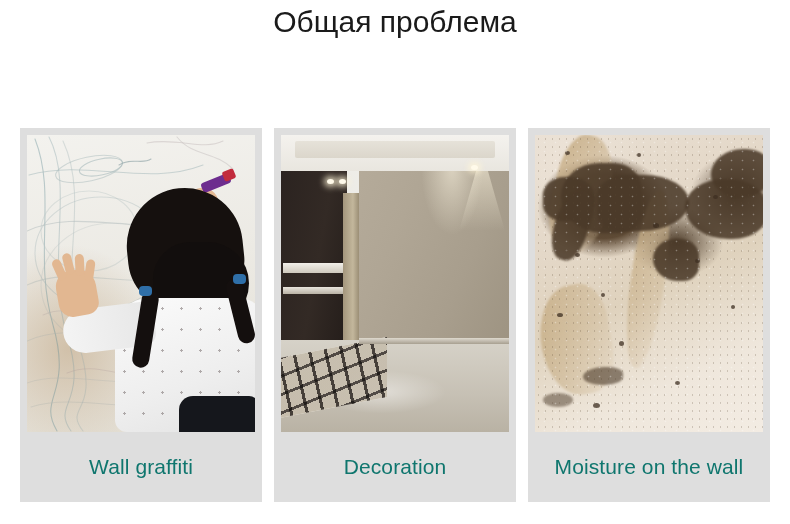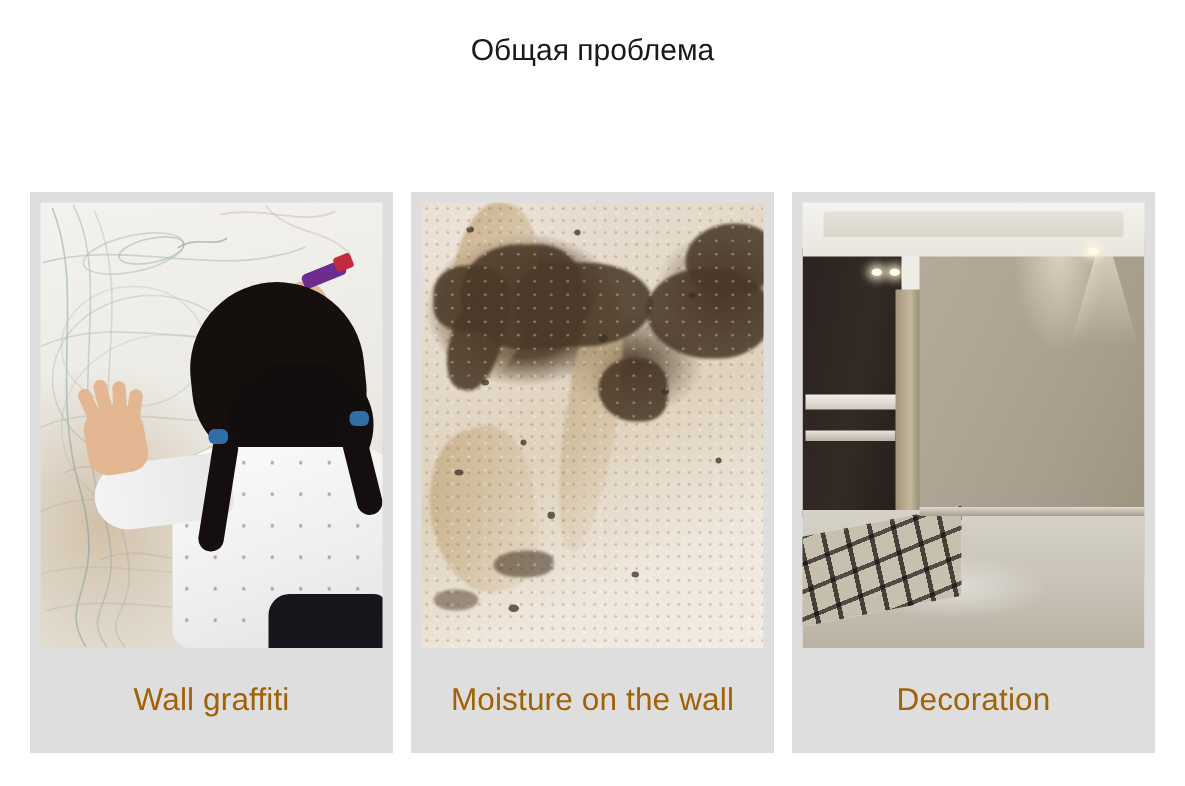--- a/index.html
+++ b/index.html
@@ -34,23 +34,23 @@
     margin: 0;
     padding-top: 13px;
     font-size: 41px;
     line-height: 46px;
     font-weight: bold;
     letter-spacing: -0.4px;
     color: #111111;
     font-family: "Liberation Sans", sans-serif;
   }
   .title-sub {
-    margin: 16px;
+    margin: 4px;
     padding-top: 1px;
-    font-size: 20px;
+    font-size: 30px;
     line-height: 34px;
     font-weight: normal;
     color: #1a1a1a;
     font-family: "Liberation Sans", sans-serif;
   }
 
   
   .cards-row {
     position: absolute;
     left: 20px;
@@ -76,21 +76,21 @@
     overflow: hidden;
     position: relative;
     background: #cfcfcf;
   }
   .card-caption {
     flex: 1;
     display: flex;
     align-items: center;
     justify-content: center;
     font-size: 21px;
-    color: #a16207;
+    color: #0f766e;
     letter-spacing: 0.1px;
     white-space: nowrap;
     font-family: "Liberation Sans", sans-serif;
   }
 
   
   .photo-graffiti {
     background:
       radial-gradient(ellipse 60% 50% at 18% 72%, rgba(205,186,160,0.85) 0%, rgba(205,186,160,0) 70%),
       linear-gradient(170deg, #f3f2ee 0%, #eceae4 45%, #e2ddd2 100%);
@@ -430,54 +430,20 @@
           <div class="pigtail right"></div>
           <div class="tie left"></div>
           <div class="tie right"></div>
           <div class="pants"></div>
         </div>
       </div>
       <div class="card-caption">Wall graffiti</div>
     </div>
 
     <div class="card">
-      <div class="card-photo photo-moisture">
-        <div class="plaster-crack" style="left:18px; top:0px;   width:58px;  height:120px; border-radius:40% 60% 50% 50%; transform:rotate(14deg);"></div>
-        <div class="plaster-crack" style="left:96px; top:54px;  width:34px;  height:180px; border-radius:50%; transform:rotate(8deg);"></div>
-        <div class="plaster-crack" style="left:6px;  top:150px; width:70px;  height:110px; border-radius:60% 40% 45% 55%; transform:rotate(-10deg);"></div>
-
-        <div class="mold-blob" style="left:26px;  top:28px;  width:80px; height:70px;  border-radius:58% 42% 36% 64%;"></div>
-        <div class="mold-blob" style="left:62px;  top:40px;  width:92px; height:56px;  border-radius:42% 58% 62% 38%;"></div>
-        <div class="mold-blob" style="left:8px;   top:42px;  width:52px; height:44px;  border-radius:46% 54% 58% 42%;"></div>
-        <div class="mold-blob" style="left:150px; top:44px;  width:82px; height:60px;  border-radius:50% 50% 44% 56%;"></div>
-        <div class="mold-blob" style="left:176px; top:14px;  width:60px; height:48px;  border-radius:56% 44% 50% 50%;"></div>
-        <div class="mold-blob" style="left:118px; top:104px; width:46px; height:42px;  border-radius:54% 46% 40% 60%;"></div>
-        <div class="mold-blob" style="left:20px;  top:54px;  width:34px; height:72px;  border-radius:60% 40% 46% 54%; transform:rotate(18deg);"></div>
-        <div class="mold-blob" style="left:48px;  top:232px; width:40px; height:18px;  border-radius:60% 40% 50% 50%; opacity:.6;"></div>
-        <div class="mold-blob" style="left:8px;   top:258px; width:30px; height:14px;  border-radius:50%; opacity:.5;"></div>
-
-        <span class="mold-speck" style="left:30px;  top:16px;  width:5px;  height:4px;"></span>
-        <span class="mold-speck" style="left:102px; top:18px;  width:4px;  height:4px;"></span>
-        <span class="mold-speck" style="left:118px; top:88px;  width:6px;  height:5px;"></span>
-        <span class="mold-speck" style="left:40px;  top:118px; width:5px;  height:4px;"></span>
-        <span class="mold-speck" style="left:66px;  top:158px; width:4px;  height:4px;"></span>
-        <span class="mold-speck" style="left:22px;  top:178px; width:6px;  height:4px;"></span>
-        <span class="mold-speck" style="left:84px;  top:206px; width:5px;  height:5px;"></span>
-        <span class="mold-speck" style="left:160px; top:124px; width:5px;  height:4px;"></span>
-        <span class="mold-speck" style="left:196px; top:170px; width:4px;  height:4px;"></span>
-        <span class="mold-speck" style="left:140px; top:246px; width:5px;  height:4px;"></span>
-        <span class="mold-speck" style="left:58px;  top:268px; width:7px;  height:5px;"></span>
-        <span class="mold-speck" style="left:178px; top:60px;  width:5px;  height:4px;"></span>
-
-        <div class="grain"></div>
-      </div>
-      <div class="card-caption">Moisture on the wall</div>
-    </div>
-
-    <div class="card">
       <div class="card-photo photo-interior">
         <div class="wall-dark"></div>
         <div class="dark-shelf"></div>
         <div class="dark-shelf2"></div>
         <div class="door-frame"></div>
         <div class="wall-main"></div>
         <div class="light-cone"></div>
         <div class="wall-glow"></div>
         <div class="ceiling">
           <div class="ceiling-recess"></div>
@@ -487,14 +453,48 @@
         <span class="downlight" style="left:190px; top:30px;"></span>
         <div class="floor">
           <div class="floor-sheen"></div>
         </div>
         <div class="floor-tiles"></div>
         <div class="baseboard"></div>
       </div>
       <div class="card-caption">Decoration</div>
     </div>
 
+    <div class="card">
+      <div class="card-photo photo-moisture">
+        <div class="plaster-crack" style="left:18px; top:0px;   width:58px;  height:120px; border-radius:40% 60% 50% 50%; transform:rotate(14deg);"></div>
+        <div class="plaster-crack" style="left:96px; top:54px;  width:34px;  height:180px; border-radius:50%; transform:rotate(8deg);"></div>
+        <div class="plaster-crack" style="left:6px;  top:150px; width:70px;  height:110px; border-radius:60% 40% 45% 55%; transform:rotate(-10deg);"></div>
+
+        <div class="mold-blob" style="left:26px;  top:28px;  width:80px; height:70px;  border-radius:58% 42% 36% 64%;"></div>
+        <div class="mold-blob" style="left:62px;  top:40px;  width:92px; height:56px;  border-radius:42% 58% 62% 38%;"></div>
+        <div class="mold-blob" style="left:8px;   top:42px;  width:52px; height:44px;  border-radius:46% 54% 58% 42%;"></div>
+        <div class="mold-blob" style="left:150px; top:44px;  width:82px; height:60px;  border-radius:50% 50% 44% 56%;"></div>
+        <div class="mold-blob" style="left:176px; top:14px;  width:60px; height:48px;  border-radius:56% 44% 50% 50%;"></div>
+        <div class="mold-blob" style="left:118px; top:104px; width:46px; height:42px;  border-radius:54% 46% 40% 60%;"></div>
+        <div class="mold-blob" style="left:20px;  top:54px;  width:34px; height:72px;  border-radius:60% 40% 46% 54%; transform:rotate(18deg);"></div>
+        <div class="mold-blob" style="left:48px;  top:232px; width:40px; height:18px;  border-radius:60% 40% 50% 50%; opacity:.6;"></div>
+        <div class="mold-blob" style="left:8px;   top:258px; width:30px; height:14px;  border-radius:50%; opacity:.5;"></div>
+
+        <span class="mold-speck" style="left:30px;  top:16px;  width:5px;  height:4px;"></span>
+        <span class="mold-speck" style="left:102px; top:18px;  width:4px;  height:4px;"></span>
+        <span class="mold-speck" style="left:118px; top:88px;  width:6px;  height:5px;"></span>
+        <span class="mold-speck" style="left:40px;  top:118px; width:5px;  height:4px;"></span>
+        <span class="mold-speck" style="left:66px;  top:158px; width:4px;  height:4px;"></span>
+        <span class="mold-speck" style="left:22px;  top:178px; width:6px;  height:4px;"></span>
+        <span class="mold-speck" style="left:84px;  top:206px; width:5px;  height:5px;"></span>
+        <span class="mold-speck" style="left:160px; top:124px; width:5px;  height:4px;"></span>
+        <span class="mold-speck" style="left:196px; top:170px; width:4px;  height:4px;"></span>
+        <span class="mold-speck" style="left:140px; top:246px; width:5px;  height:4px;"></span>
+        <span class="mold-speck" style="left:58px;  top:268px; width:7px;  height:5px;"></span>
+        <span class="mold-speck" style="left:178px; top:60px;  width:5px;  height:4px;"></span>
+
+        <div class="grain"></div>
+      </div>
+      <div class="card-caption">Moisture on the wall</div>
+    </div>
+
   </div>
 </div>
 
 </body></html>

